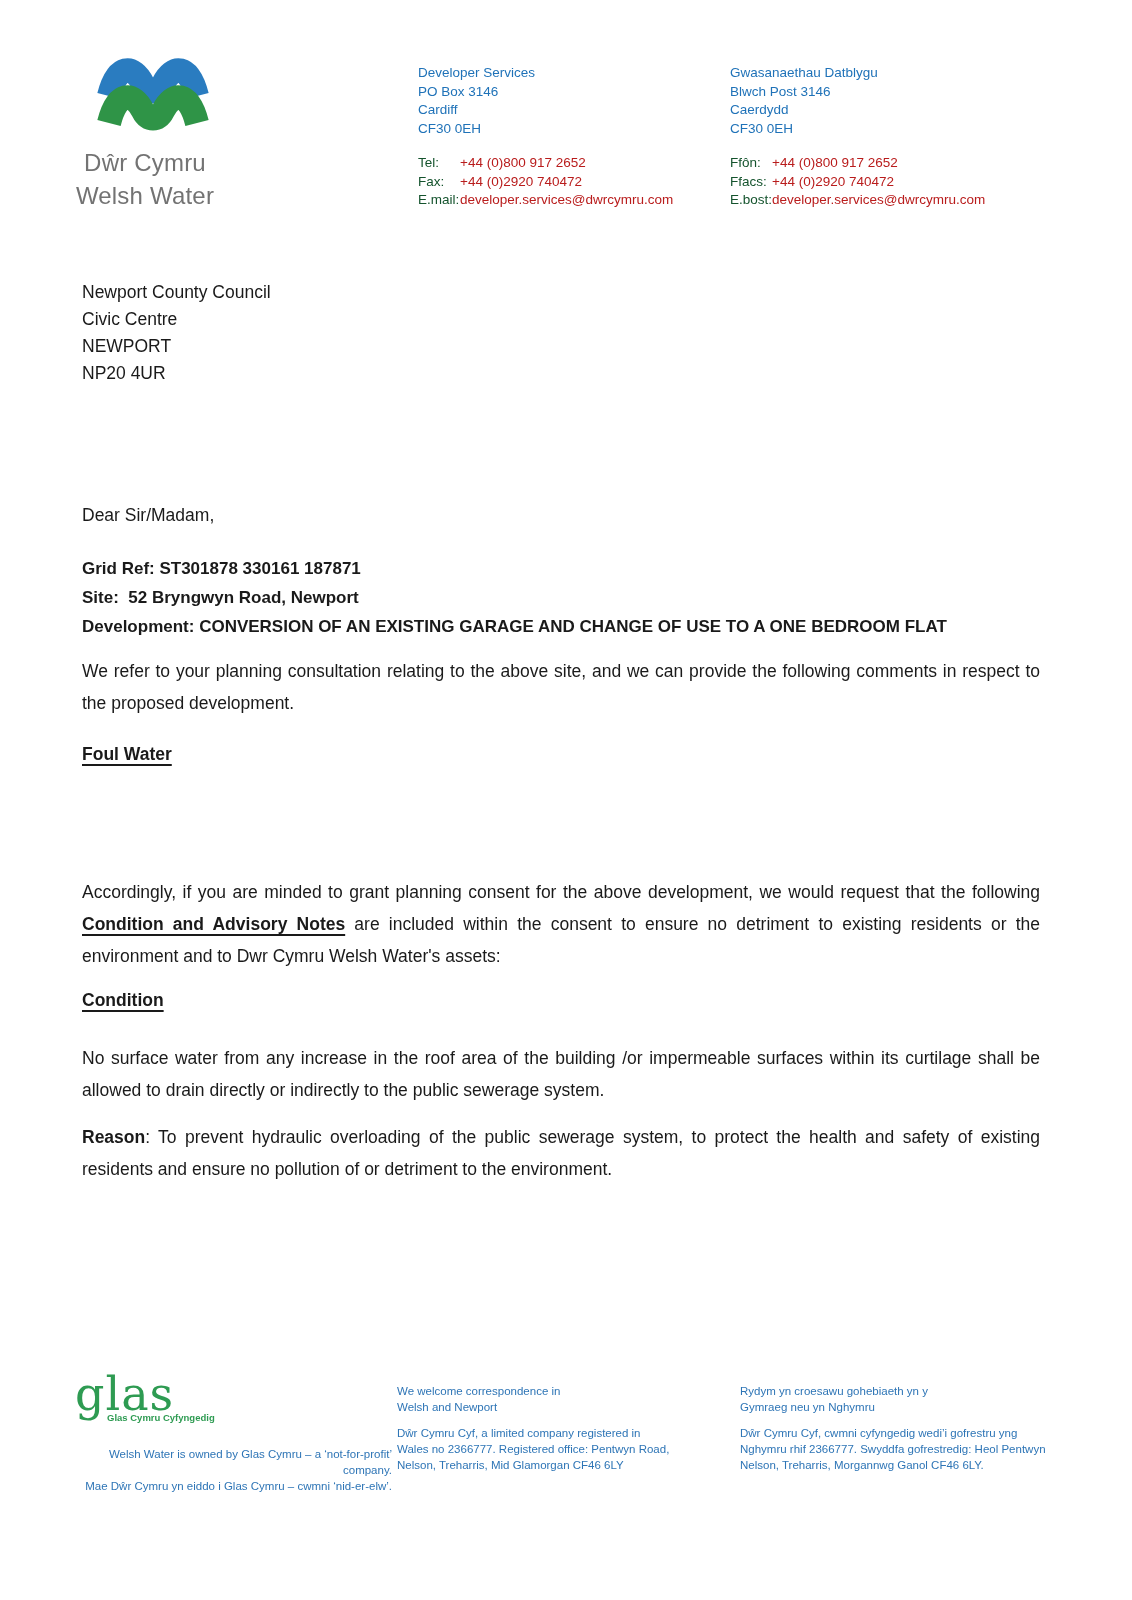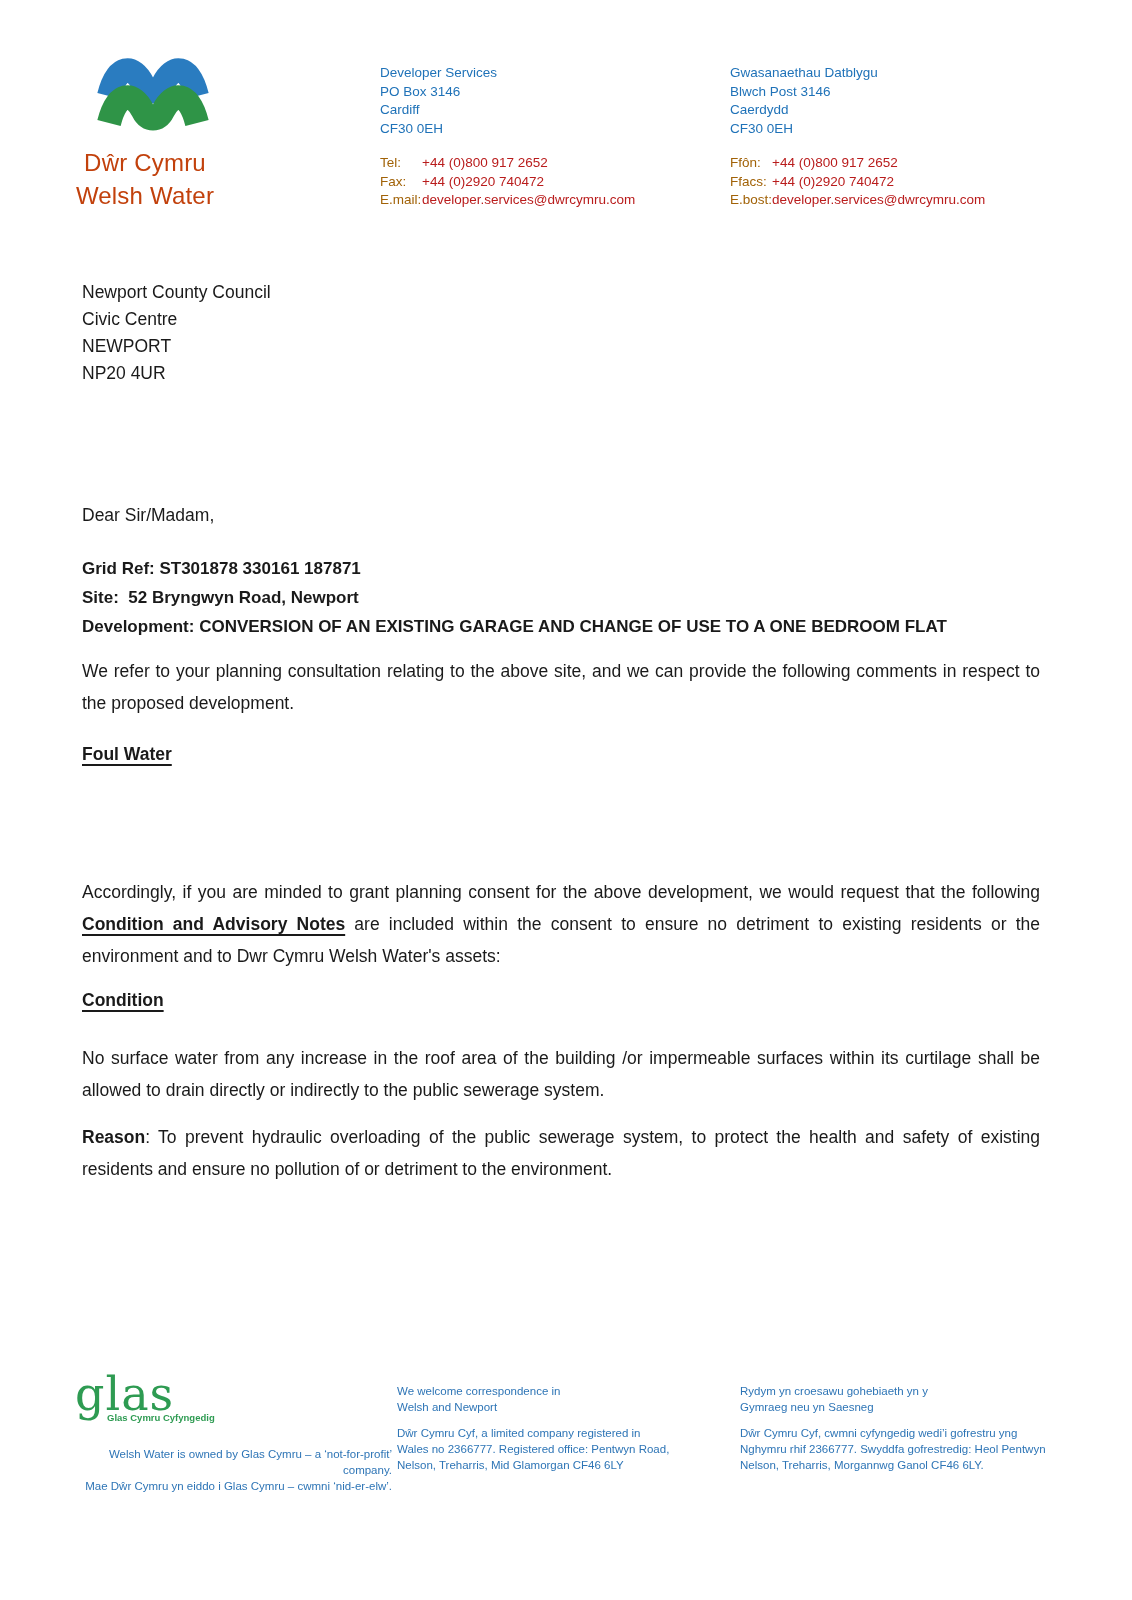--- a/index.html
+++ b/index.html
@@ -11,29 +11,29 @@
     font-family:"Liberation Sans", sans-serif;
     color:#1a1a1a;
     overflow:hidden;
   }
   .abs{position:absolute;}
 
   
   .brand-text{
     left:52px;top:146px;width:186px;
     text-align:center;
-    color:#c2410c;
+    color:#737373;
     font-size:24px;line-height:33px;
     letter-spacing:.2px;
   }
   .hdr-col{font-size:13.5px;line-height:18.5px;color:#1f72b8;}
-  .hdr-col-en{left:380px;top:64px;width:310px;}
+  .hdr-col-en{left:418px;top:64px;width:310px;}
   .hdr-col-cy{left:730px;top:64px;width:330px;}
   .contacts{margin-top:16px;}
-  .c-label{color:#a16207;display:inline-block;min-width:42px;}
+  .c-label{color:#14532d;display:inline-block;min-width:42px;}
   .c-value{color:#b91c1c;}
 
   
   .recipient{left:82px;top:279px;font-size:17.5px;line-height:27px;}
   .refs{left:710px;top:392px;font-size:17.5px;line-height:27px;font-weight:bold;}
   .salutation{left:82px;top:505px;font-size:17.5px;}
   .site{left:82px;top:554px;font-size:17px;line-height:29px;font-weight:bold;}
   .site-line{white-space:pre-wrap;}
   .para{left:82px;width:958px;font-size:17.5px;line-height:32px;text-align:justify;}
   .p1{top:655px;}
@@ -158,21 +158,21 @@
     <div>Welsh and Newport</div>
     <div class="ftr-block2">
       <div>Dŵr Cymru Cyf, a limited company registered in</div>
       <div>Wales no 2366777. Registered office: Pentwyn Road,</div>
       <div>Nelson, Treharris, Mid Glamorgan CF46 6LY</div>
     </div>
   </div>
 
   <div class="abs ftr-col ftr-cy">
     <div>Rydym yn croesawu gohebiaeth yn y</div>
-    <div>Gymraeg neu yn Saesneg</div>
+    <div>Gymraeg neu yn Nghymru</div>
     <div class="ftr-block2">
       <div>Dŵr Cymru Cyf, cwmni cyfyngedig wedi’i gofrestru yng</div>
       <div>Nghymru rhif 2366777. Swyddfa gofrestredig: Heol Pentwyn</div>
       <div>Nelson, Treharris, Morgannwg Ganol CF46 6LY.</div>
     </div>
   </div>
 
 </div>
 
 </body></html>

